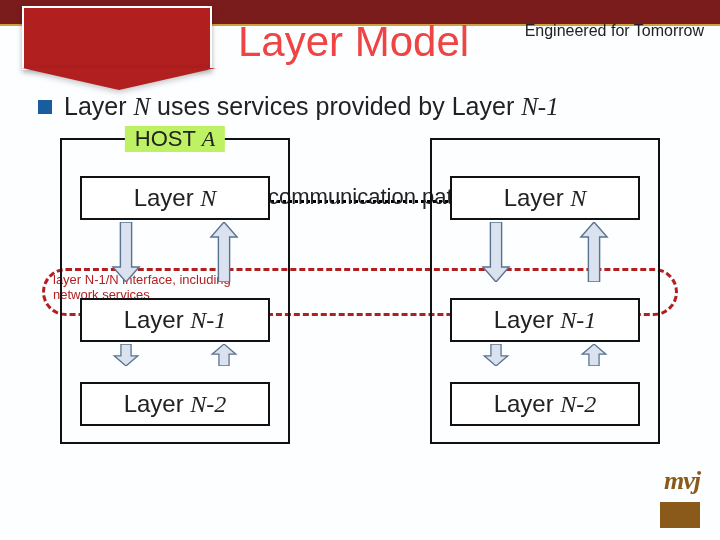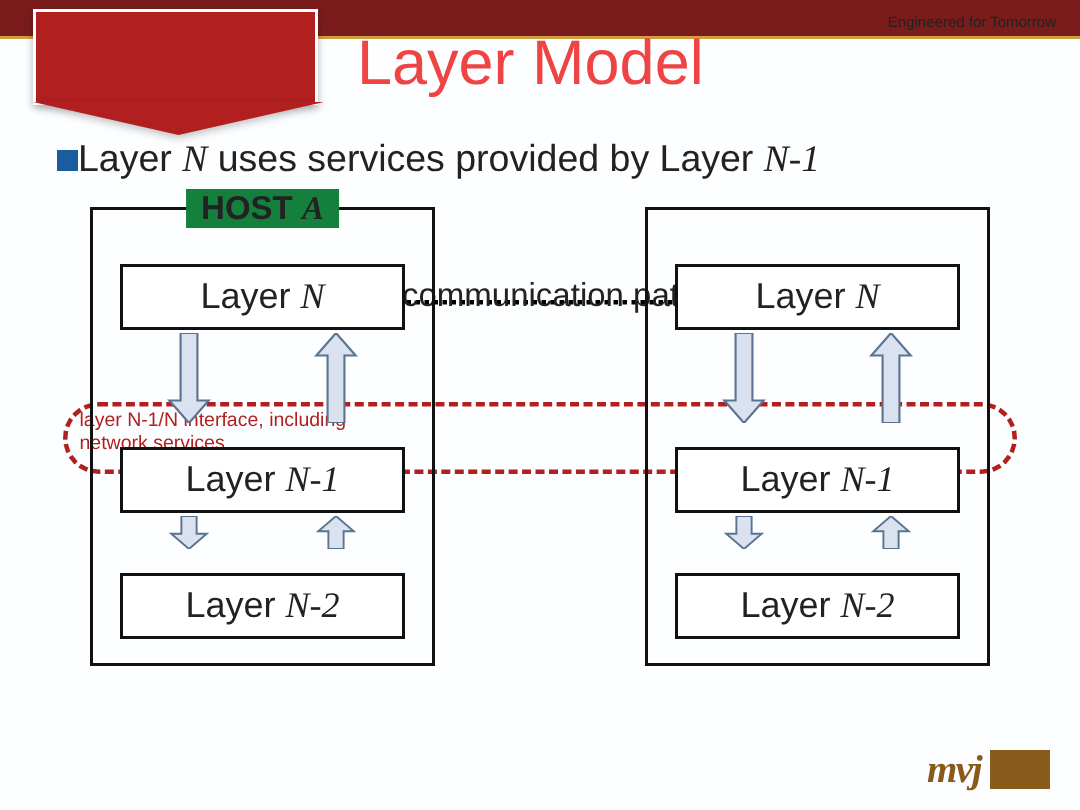--- a/index.html
+++ b/index.html
@@ -33,38 +33,38 @@
     position: absolute;
     left: -2px; bottom: -22px;
     width: 0; height: 0;
     border-left: 97px solid transparent;
     border-right: 97px solid transparent;
     border-top: 22px solid #b21f1f;
     filter: drop-shadow(0 2px 3px rgba(0,0,0,.25));
   }
   .tagline {
     position: absolute;
-    right: 16px; top: 10px;
-    font-size: 10px;
+    right: 16px; top: 22px;
+    font-size: 16px;
     color: #222;
   }
   .title {
     position: absolute;
     left: 238px; top: 18px;
     font-size: 42px;
     font-weight: 400;
     color: #ef4444;
   }
 
   .bullet-row {
     position: absolute;
     left: 38px; top: 92px;
     display: flex;
     align-items: center;
-    gap: 0;
+    gap: 12px;
   }
   .bullet-sq {
     width: 14px; height: 14px;
     background: #1a5d9e;
   }
   .bullet-text {
     font-size: 25px;
     color: #222;
   }
   .ital { font-style: italic; font-family: Georgia, serif; }
@@ -79,23 +79,23 @@
   .host {
     width: 230px;
     border: 2px solid #111;
     padding: 0 18px 16px 18px;
     position: relative;
   }
   .host-title {
     position: absolute;
     top: -14px; left: 50%;
     transform: translateX(-50%);
-    background: #15803d;
+    background: #bef264;
     padding: 0 10px;
-    font-weight: 700;
+    font-weight: 400;
     font-size: 22px;
     color: #222;
     white-space: nowrap;
   }
   .layer-box {
     border: 2px solid #111;
     background: #fff;
     text-align: center;
     font-size: 24px;
     padding: 6px 4px;
@@ -152,22 +152,23 @@
     left: 8px; top: 2px;
     font-size: 13px;
     line-height: 1.15;
     width: 220px;
   }
 
   .logo {
     position: absolute;
     right: 20px; bottom: 12px;
     display: flex;
-    align-items: center;
+    align-items: flex-end;
     gap: 6px;
+    flex-direction: column;
   }
   .logo-mark {
     font-family: Georgia, serif;
     font-style: italic;
     font-weight: 700;
     font-size: 26px;
     color: #8a5a1a;
     letter-spacing: -1px;
   }
   .logo-block {

